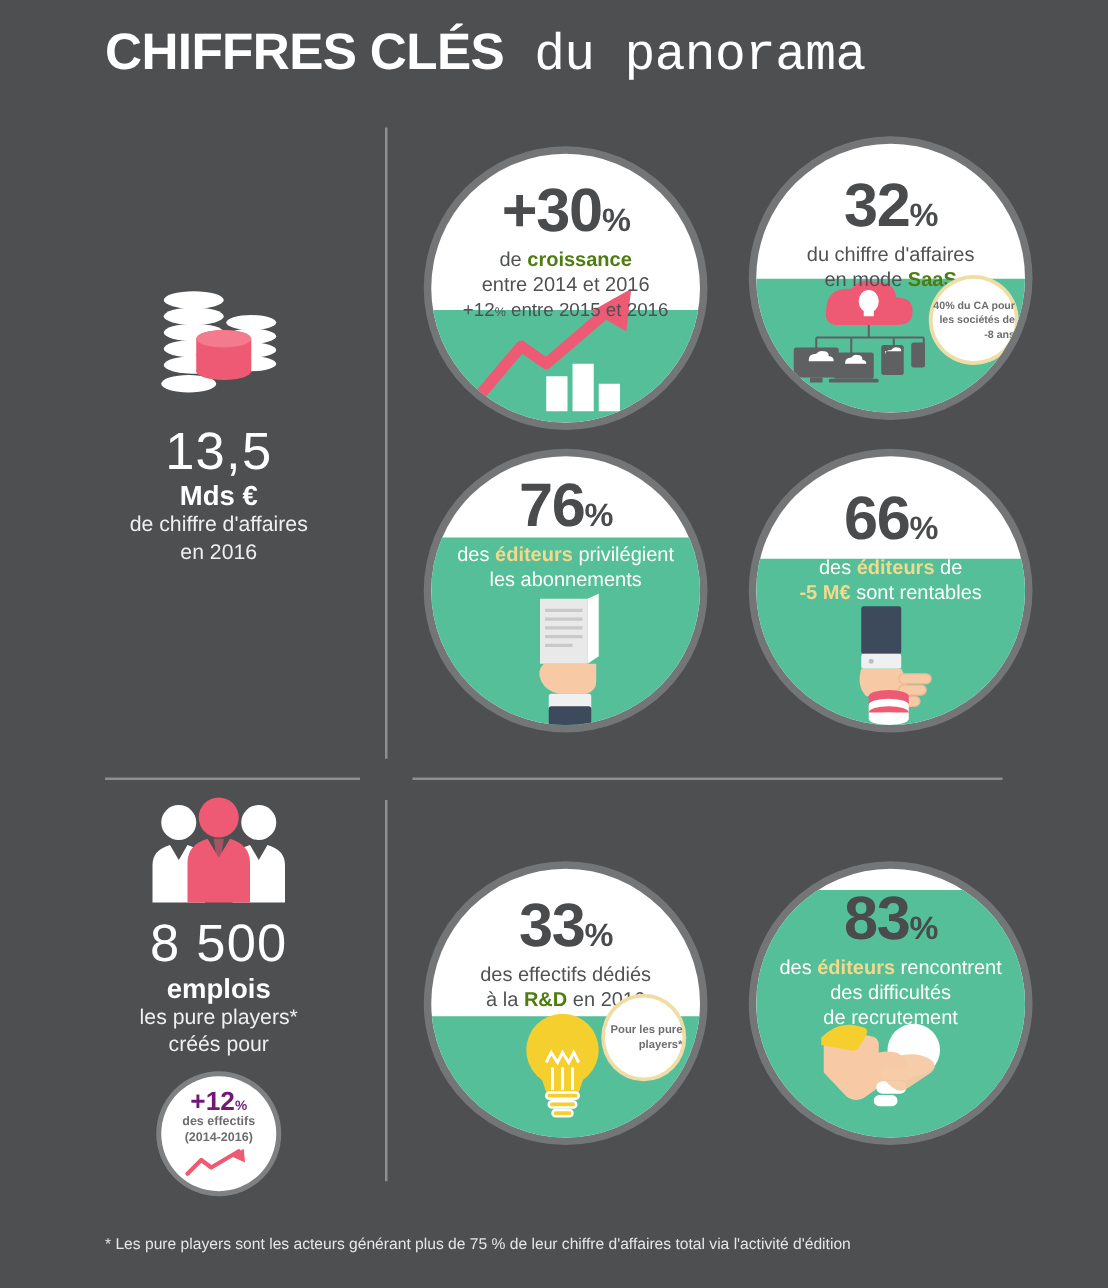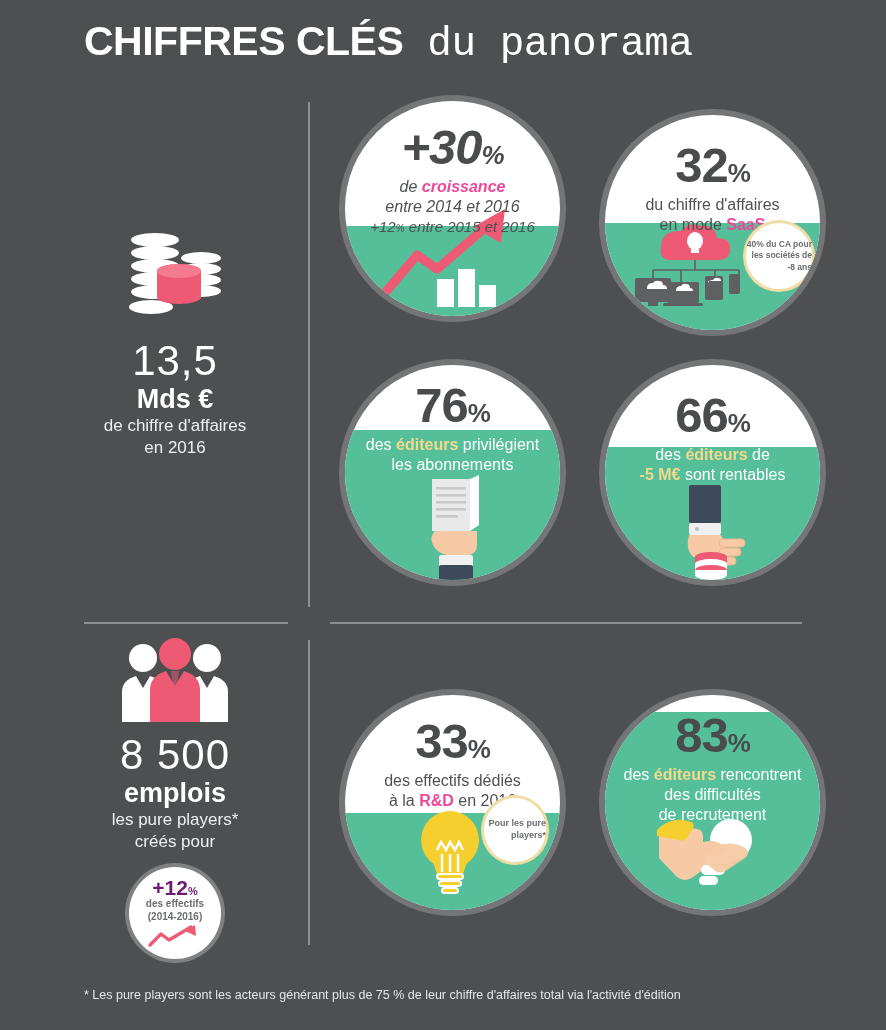--- a/index.html
+++ b/index.html
@@ -31,21 +31,21 @@
 
   
   .left-panel { position:absolute; left:40px; width:270px; text-align:center; }
   #panel-ca    { top:230px; }
   #panel-jobs  { top:640px; }
 
   .big-number {
     font-size:42px; font-weight:300; line-height:1.0; letter-spacing:1px;
     margin-top:6px;
   }
-  .unit-line { font-size:27px; font-weight:bold; line-height:1.15; margin-top:2px; }
+  .unit-line { font-size:22px; font-weight:bold; line-height:1.15; margin-top:2px; }
   .sub-line  { font-size:17px; font-weight:300; line-height:1.3; color:#efefef; }
 
   
   .coins { position:relative; width:120px; height:92px; margin:0 auto 18px; }
   
   .people { position:relative; width:130px; height:82px; margin:0 auto 12px; }
 
   
   .mini-badge {
     position:relative; width:92px; height:92px; border-radius:50%;
@@ -74,26 +74,26 @@
   .pct {
     font-size:49px; font-weight:bold; color:#494b4d; line-height:1;
     letter-spacing:-1px;
   }
   .pct .sym { font-size:26px; }
   .cap {
     font-size:16px; font-weight:300; line-height:1.25; margin-top:5px;
   }
   .cap.dark  { color:#4f5153; }
   .cap.white { color:#ffffff; }
-  .hl-green  { color:#ec4899; font-weight:bold; }
+  .hl-green  { color:#4d7c0f; font-weight:bold; }
   .hl-cream  { color:#f2d98b; font-weight:bold; }
   .tiny-pct  { font-size:10px; }
 
   
-  #c-30 { left:345px; top:101px;font-style:italic; }
+  #c-30 { left:345px; top:123px; }
   #c-32 { left:605px; top:115px; }
   #c-76 { left:345px; top:365px; }
   #c-66 { left:605px; top:365px; }
   #c-33 { left:345px; top:695px; }
   #c-83 { left:605px; top:695px; }
 
   
   .ring-badge {
     position:absolute; border-radius:50%; background:#ffffff;
     display:flex; align-items:center; justify-content:center;

